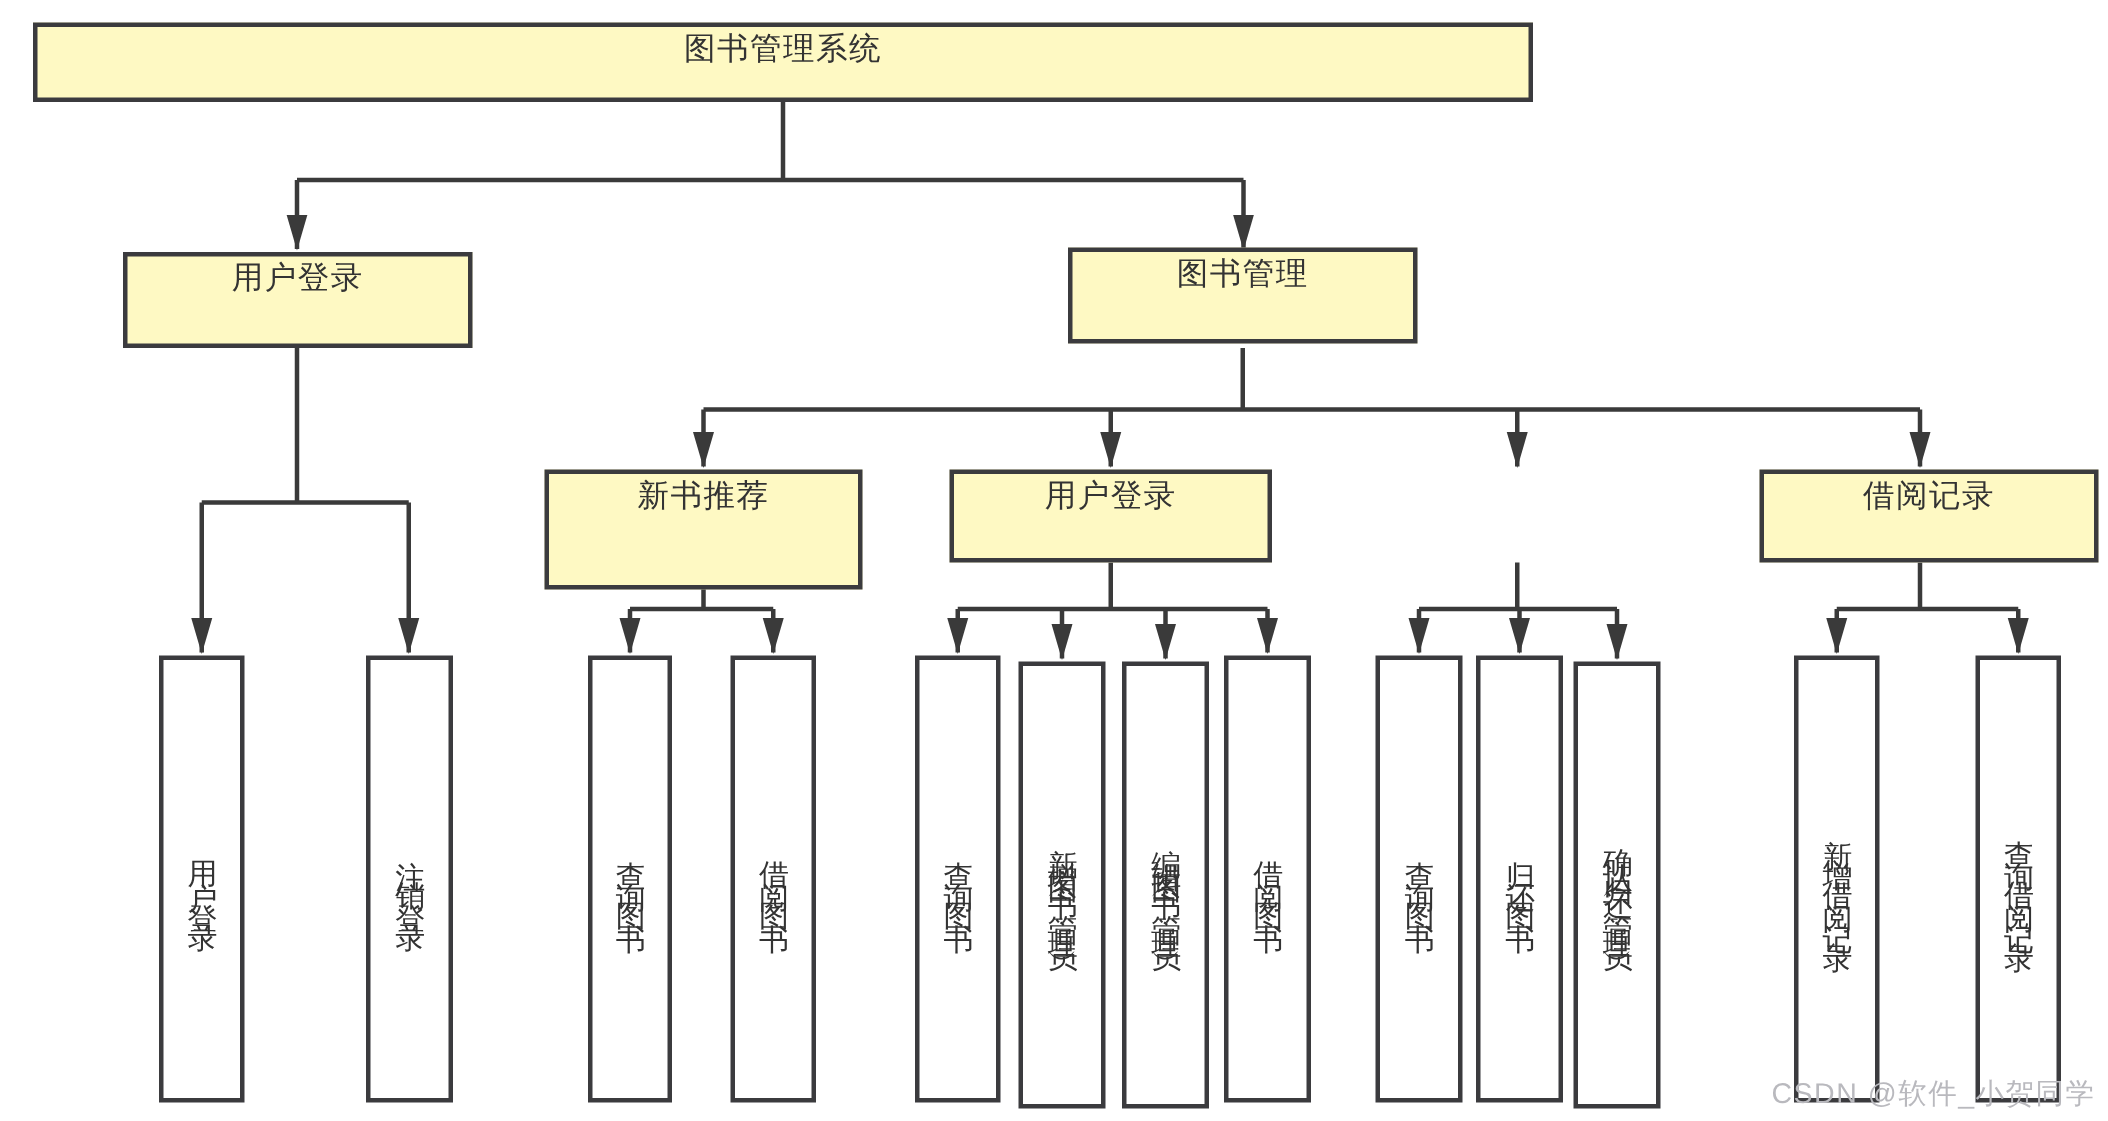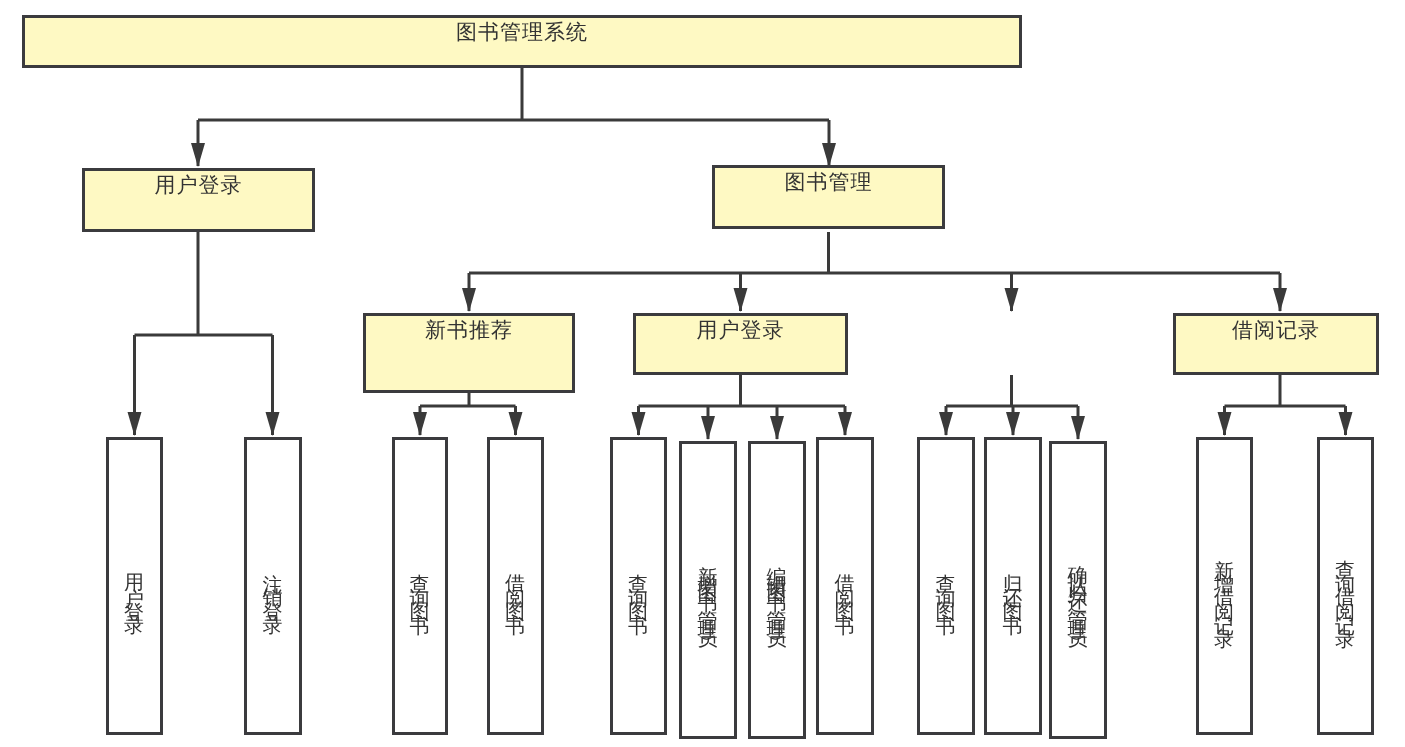--- a/index.html
+++ b/index.html
@@ -70,21 +70,21 @@
   <div class="node" style="left:712px;top:165px;width:233px;height:64px">
     <span>图书管理</span>
   </div>
 
   <div class="node" style="left:363px;top:313px;width:212px;height:80px">
     <span>新书推荐</span>
   </div>
   <div class="node" style="left:633px;top:313px;width:215px;height:62px">
     <span>用户登录</span>
   </div>
-  <div class="node" style="left:1173px;top:313px;width:206px;height:62px">
+  <div class="node" style="left:1173px;top:313px;width:226px;height:62px">
     <span>借阅记录</span>
   </div>
 
   <div class="leaf" style="left:106px;top:437px;width:57px;height:298px">
     <span>用户登录</span>
   </div>
   <div class="leaf" style="left:244px;top:437px;width:58px;height:298px">
     <span>注销登录</span>
   </div>
 
@@ -118,14 +118,15 @@
     <span>确认归还（管理员）</span>
   </div>
 
   <div class="leaf" style="left:1196px;top:437px;width:57px;height:298px">
     <span>新增借阅记录</span>
   </div>
   <div class="leaf" style="left:1317px;top:437px;width:57px;height:298px">
     <span>查询借阅记录</span>
   </div>
 
+  <div class="watermark">CSDN @软件_小贺同学</div>
 
 </div>
 
 </body></html>

